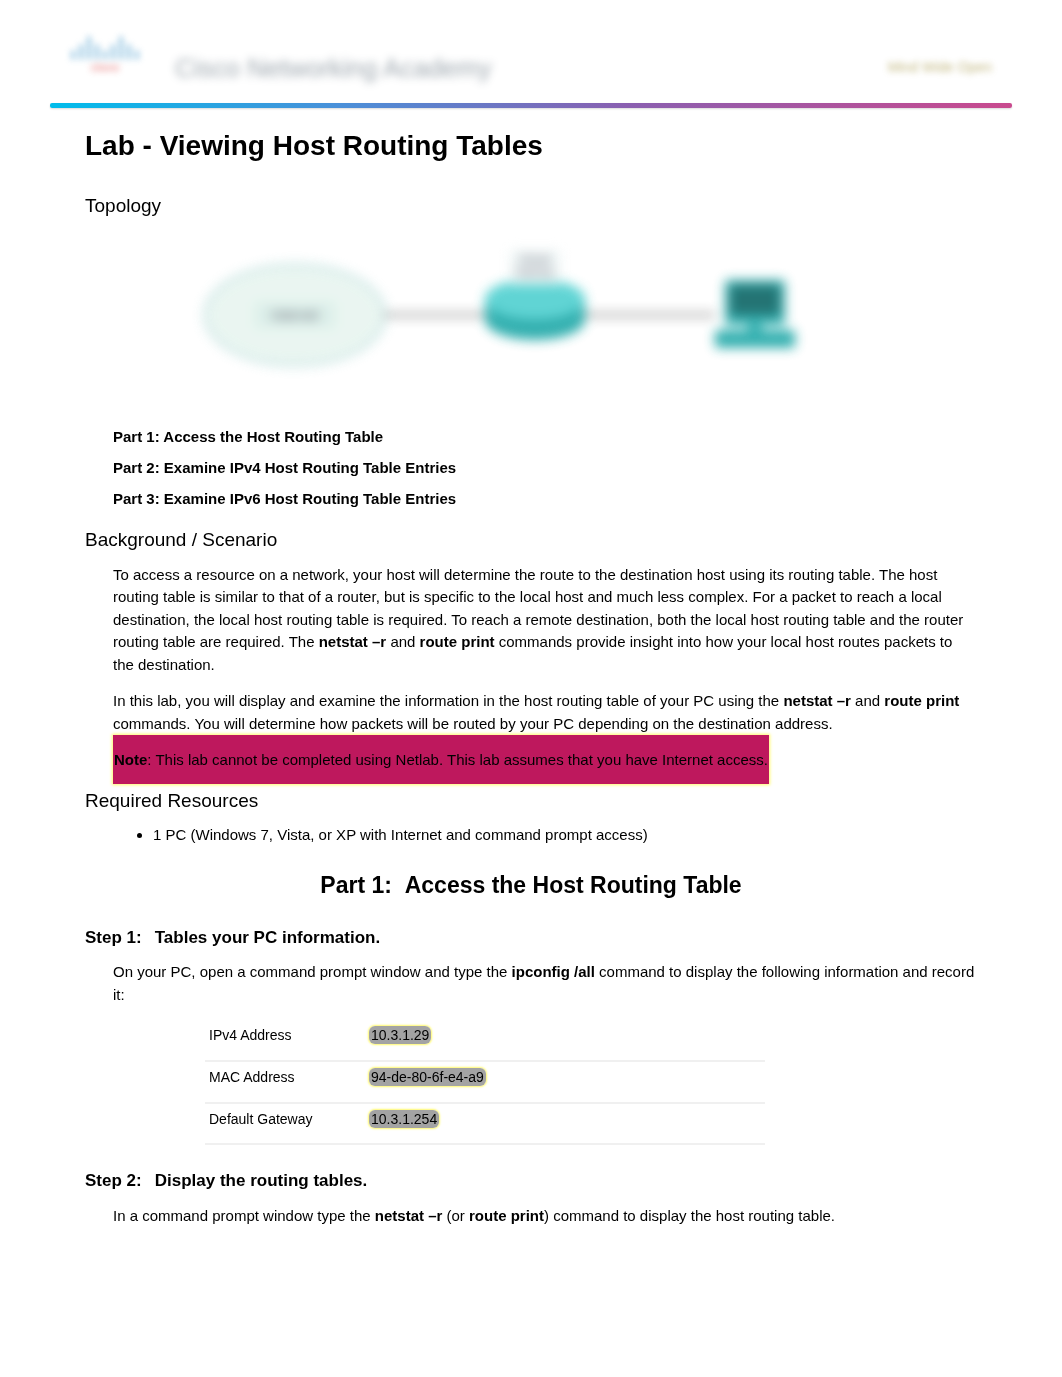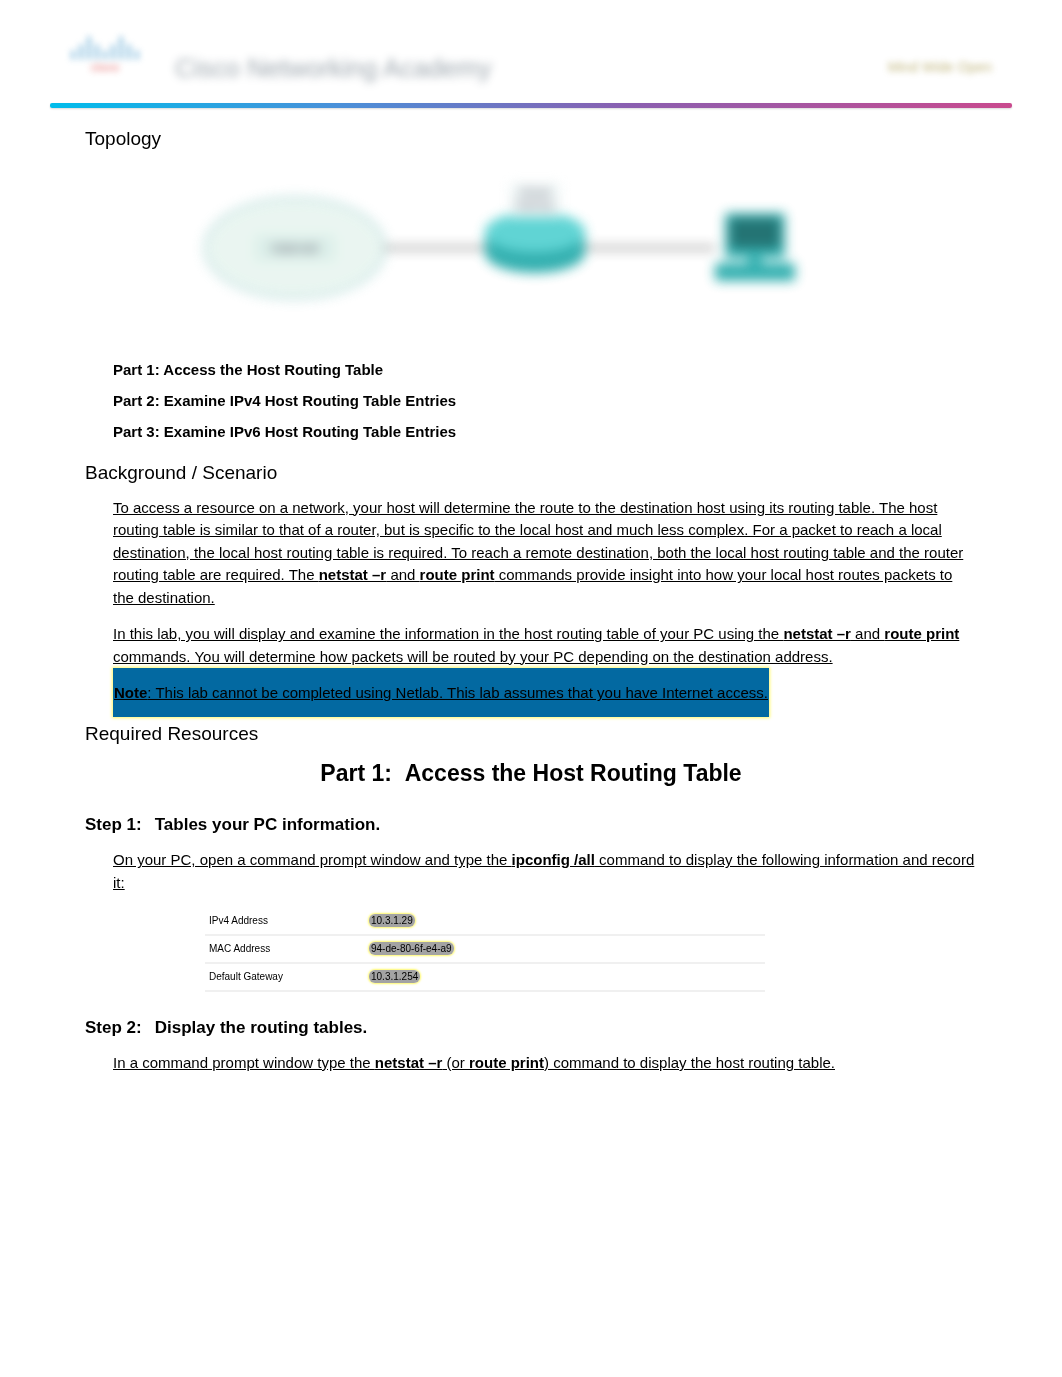--- a/index.html
+++ b/index.html
@@ -114,25 +114,24 @@
       font-weight: bold;
       font-size: 15px;
       margin-bottom: 10px;
     }
 
     .body-text {
       padding-left: 28px;
       font-size: 15px;
       margin-bottom: 14px;
       line-height: 1.5;
-      text-decoration: underline;
     }
 
     .highlight {
-      background: #0369a1;
+      background: #be185d;
       padding: 16px 1px;
     }
 
     .note-line .highlight {
       box-shadow: 0 0 3px 1px #fff96a;
     }
 
     .resources-list {
       padding-left: 50px;
       margin-bottom: 24px;
@@ -167,22 +166,22 @@
       margin-bottom: 24px;
       width: 560px;
       border-collapse: collapse;
     }
 
     .info-table tr {
       border-bottom: 2px solid #f0f0f0;
     }
 
     .info-table td {
-      padding: 6px 4px 6px 4px;
-      font-size: 10px;
+      padding: 6px 4px 14px 4px;
+      font-size: 14px;
       vertical-align: middle;
     }
 
     .info-table td:first-child {
       width: 160px;
     }
 
     .info-value {
       background: #a3a3a3;
       padding: 1px 2px;
@@ -225,20 +224,21 @@
     <div class="cisco-text">cisco</div>
   </div>
   <div class="academy-text">Cisco Networking Academy</div>
   <div class="good-text">Mind Wide Open</div>
 </div>
 
 <div class="gradient-line"></div>
 
 <div class="main-content">
 
+  <h1>Lab - Viewing Host Routing Tables</h1>
 
   <h2>Topology</h2>
 
   <div class="topology-image">
     <svg class="topology-svg" viewBox="0 0 640 170">
 
       <ellipse cx="120" cy="85" rx="90" ry="50" fill="#e8f5f0" stroke="#9cc" stroke-width="2"></ellipse>
       <rect x="80" y="72" width="80" height="26" fill="#d9eee8" rx="3"></rect>
       <text x="120" y="90" text-anchor="middle" font-size="14" fill="#556">Internet</text>
 
@@ -271,20 +271,23 @@
     <span>To access a resource on a network, your host will determine the route to the destination host using its routing table. The host routing table is similar to that of a router, but is specific to the local host and much less complex. For a packet to reach a local destination, the local host routing table is required. To reach a remote destination, both the local host routing table and the router routing table are required. The </span><span class="bold">netstat –r</span><span> and </span><span class="bold">route print</span><span> commands provide insight into how your local host routes packets to the destination.</span>
   </p>
   <p class="body-text">
     <span>In this lab, you will display and examine the information in the host routing table of your PC using the </span><span class="bold">netstat –r</span><span> and </span><span class="bold">route print</span><span> commands. You will determine how packets will be routed by your PC depending on the destination address.</span>
   </p>
   <p class="body-text note-line">
     <span class="highlight"><span class="bold">Note</span><span>: This lab cannot be completed using Netlab. This lab assumes that you have Internet access.</span></span>
   </p>
 
   <h2>Required Resources</h2>
+  <ul class="resources-list">
+    <li>1 PC (Windows 7, Vista, or XP with Internet and command prompt access)</li>
+  </ul>
 
   <div class="part-heading">
     <span>Part 1:</span>&nbsp;&nbsp;<span>Access the Host Routing Table</span>
   </div>
 
   <h3 class="step-heading">
     <span class="step-label">Step 1:</span>&nbsp;<span>Tables your PC information.</span>
   </h3>
   <p class="body-text">
     <span>On your PC, open a command prompt window and type the </span><span class="bold">ipconfig /all</span><span> command to display the following information and record it:</span>

